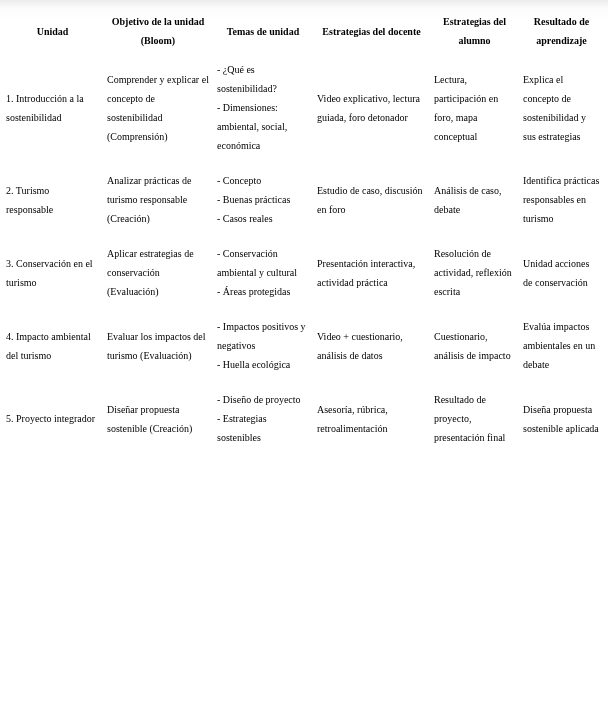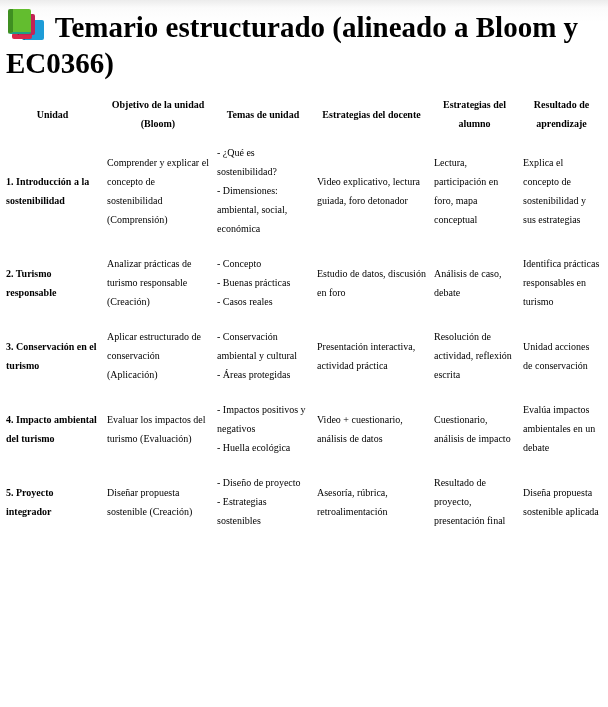--- a/index.html
+++ b/index.html
@@ -84,37 +84,28 @@
     font-weight: bold;
     text-align: center;
     padding-top: 4px;
     padding-bottom: 2px;
   }
   td {
     text-align: left;
     white-space: pre-line;
   }
   td.cell-unidad {
-    font-weight: bold;
+    font-weight: normal;
   }
 </style>
 </head>
 <body>
 
 <div class="page">
 
-  <h1 class="title">
-    <span class="books-icon">
-      <span class="book book-blue"></span>
-      <span class="book book-red-sliver"></span>
-      <span class="book book-crimson"></span>
-      <span class="book book-green"></span>
-    </span>
-    <span>Temario estructurado (alineado a Bloom y EC0366)</span>
-  </h1>
 
   <table class="temario">
     <colgroup>
       <col class="c-unidad">
       <col class="c-objetivo">
       <col class="c-temas">
       <col class="c-docente">
       <col class="c-alumno">
       <col class="c-result">
     </colgroup>
@@ -137,27 +128,27 @@
         <td>Video explicativo, lectura guiada, foro detonador</td>
         <td>Lectura, participación en foro, mapa conceptual</td>
         <td>Explica el concepto de sostenibilidad y sus estrategias</td>
       </tr>
       <tr>
         <td class="cell-unidad">2. Turismo responsable</td>
         <td>Analizar prácticas de turismo responsable (Creación)</td>
         <td>- Concepto
 - Buenas prácticas
 - Casos reales</td>
-        <td>Estudio de datos, discusión en foro</td>
+        <td>Estudio de caso, discusión en foro</td>
         <td>Análisis de caso, debate</td>
         <td>Identifica prácticas responsables en turismo</td>
       </tr>
       <tr>
         <td class="cell-unidad">3. Conservación en el turismo</td>
-        <td>Aplicar estructurado de conservación (Aplicación)</td>
+        <td>Aplicar estrategias de conservación (Evaluación)</td>
         <td>- Conservación ambiental y cultural
 - Áreas protegidas</td>
         <td>Presentación interactiva, actividad práctica</td>
         <td>Resolución de actividad, reflexión escrita</td>
         <td>Unidad acciones de conservación</td>
       </tr>
       <tr>
         <td class="cell-unidad">4. Impacto ambiental del turismo</td>
         <td>Evaluar los impactos del turismo (Evaluación)</td>
         <td>- Impactos positivos y negativos

